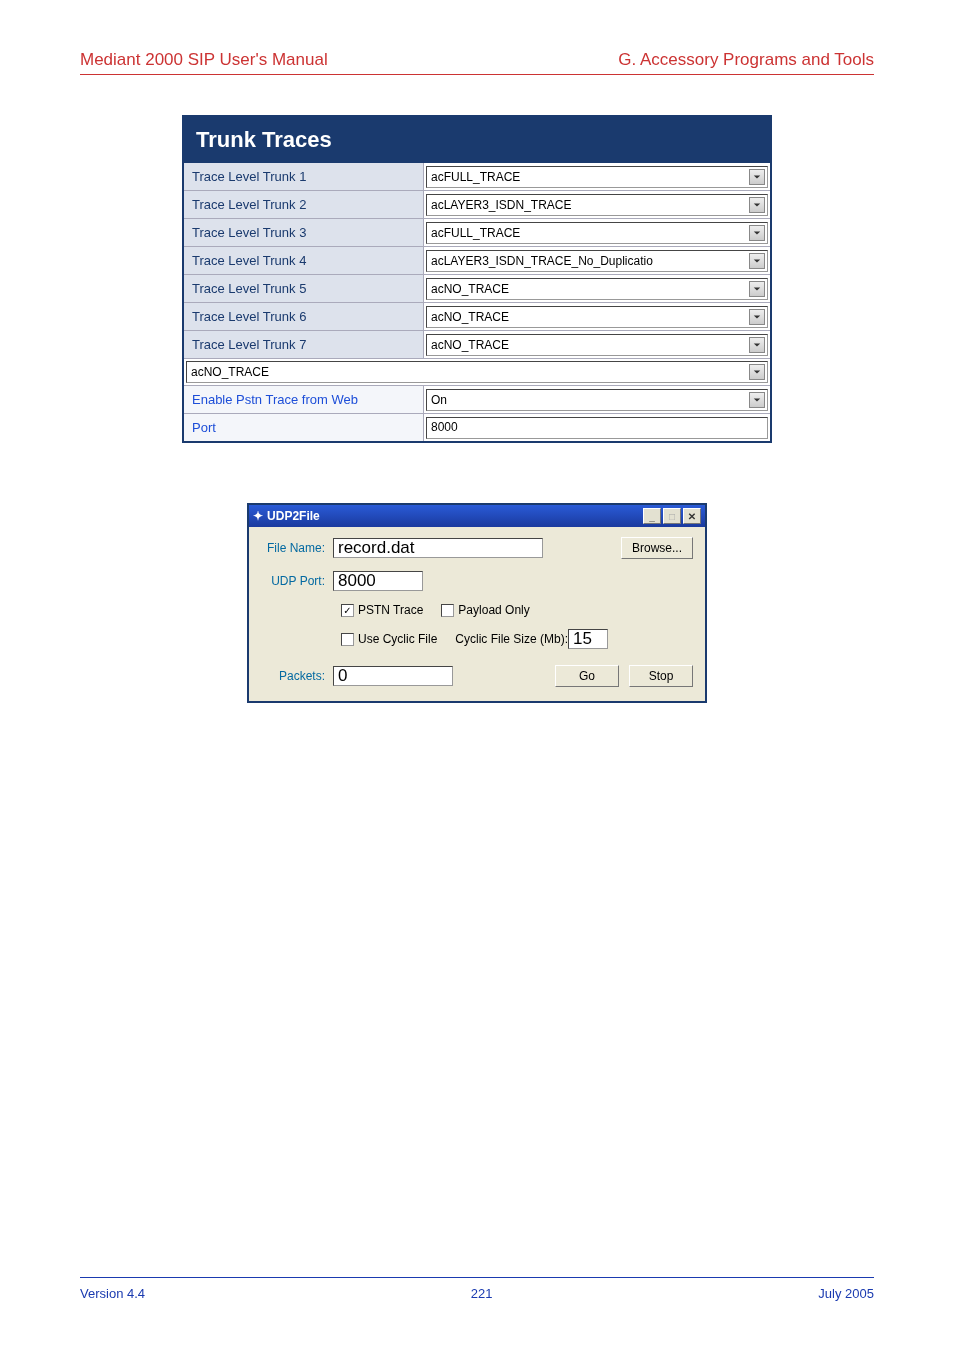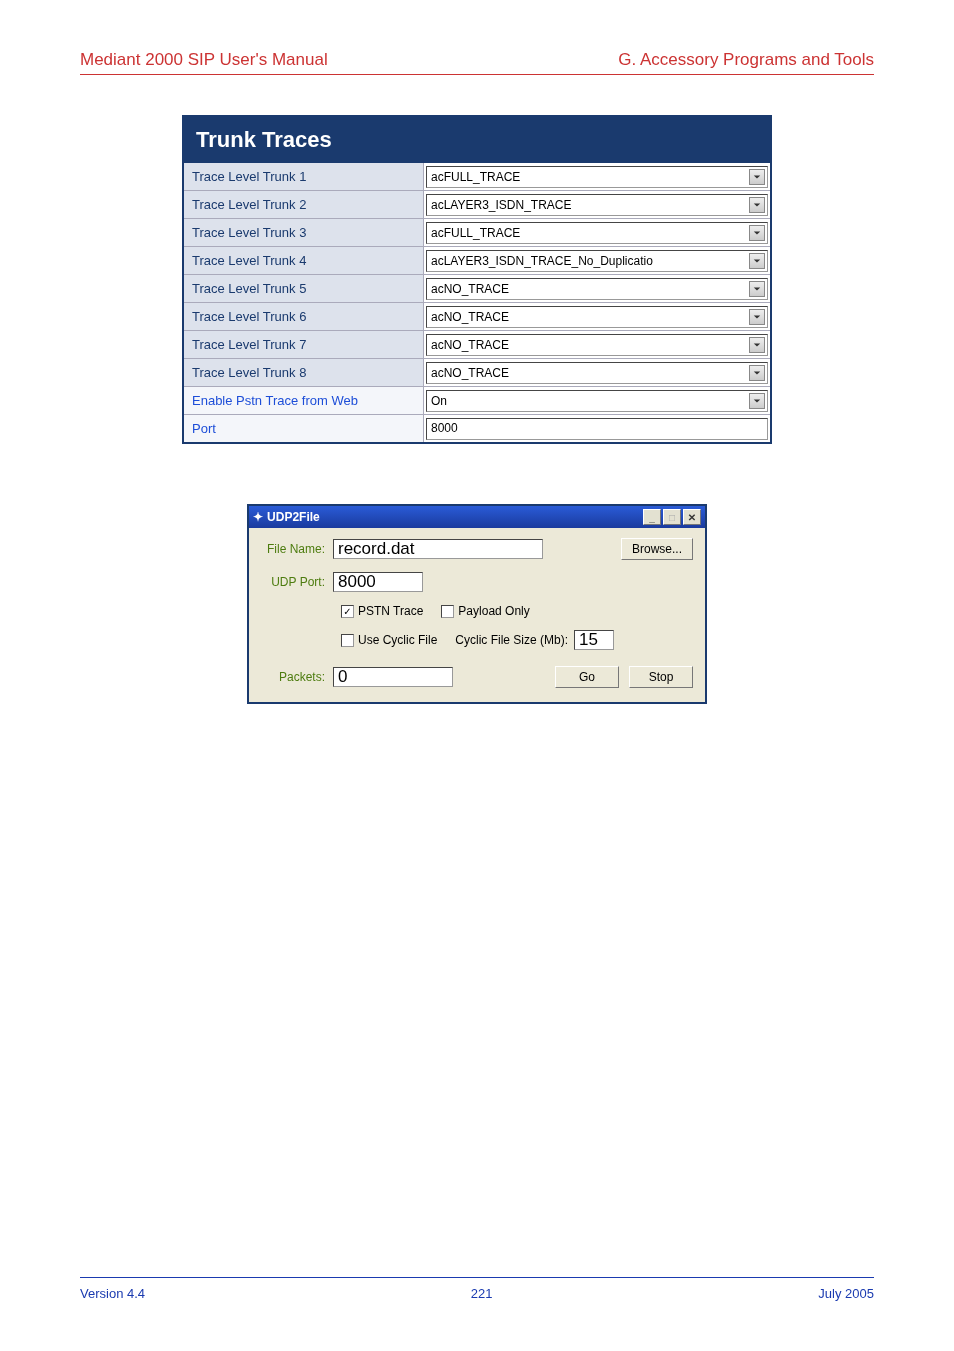--- a/index.html
+++ b/index.html
@@ -105,21 +105,21 @@
   width: 18px; height: 16px;
   background: #e3e1d1;
   border: 1px solid #fff;
   border-right-color: #777; border-bottom-color: #777;
   display: flex; align-items: center; justify-content: center;
   font-size: 10px; color: #333;
 }
 .winbtn.dis { color: #aaa; }
 .p2body { padding: 10px 12px 14px 12px; }
 .frow { display: flex; align-items: center; margin-bottom: 12px; }
-.flabel { width: 72px; text-align: right; padding-right: 8px; color: #4d7c0f; }
+.flabel { width: 72px; text-align: right; padding-right: 8px; color: #0369a1; }
 .finput {
   background: #fff;
   border: 1px inset #999;
   height: 20px;
   padding: 2px 4px;
   font-size: 17px;
 }
 .btn {
   background: #ece9d8;
   border: 1px solid #fff;
@@ -244,21 +244,20 @@
             <span>acNO_TRACE</span>
             <span class="sel-arrow">
               <svg viewBox="0 0 10 10">
                 <path d="M1 3 L5 7 L9 3 Z" fill="#333"></path>
               </svg>
             </span>
           </div>
         </div>
       </div>
       <div class="trow">
-        <div class="tlabel">Trace Level Trunk 8</div>
         <div class="tval">
           <div class="sel">
             <span>acNO_TRACE</span>
             <span class="sel-arrow">
               <svg viewBox="0 0 10 10">
                 <path d="M1 3 L5 7 L9 3 Z" fill="#333"></path>
               </svg>
             </span>
           </div>
         </div>
@@ -314,21 +313,21 @@
       <label class="chk">
         <span class="chkbox"></span>
         <span>Payload Only</span>
       </label>
     </div>
     <div class="frow" style="margin-left:80px;">
       <label class="chk">
         <span class="chkbox"></span>
         <span>Use Cyclic File</span>
       </label>
-      <span style="margin-right:6px">Cyclic File Size (Mb):</span>
+      <span style="">Cyclic File Size (Mb):</span>
       <input class="finput" style="width: 40px;" value="15">
     </div>
     <div class="frow" style="margin-top:16px; margin-bottom:0;">
       <div class="flabel">Packets:</div>
       <input class="finput" style="width: 120px;" value="0">
       <div style="flex:1"></div>
       <div class="btn" style="margin-right:10px">Go</div>
       <div class="btn">Stop</div>
     </div>
   </div>

